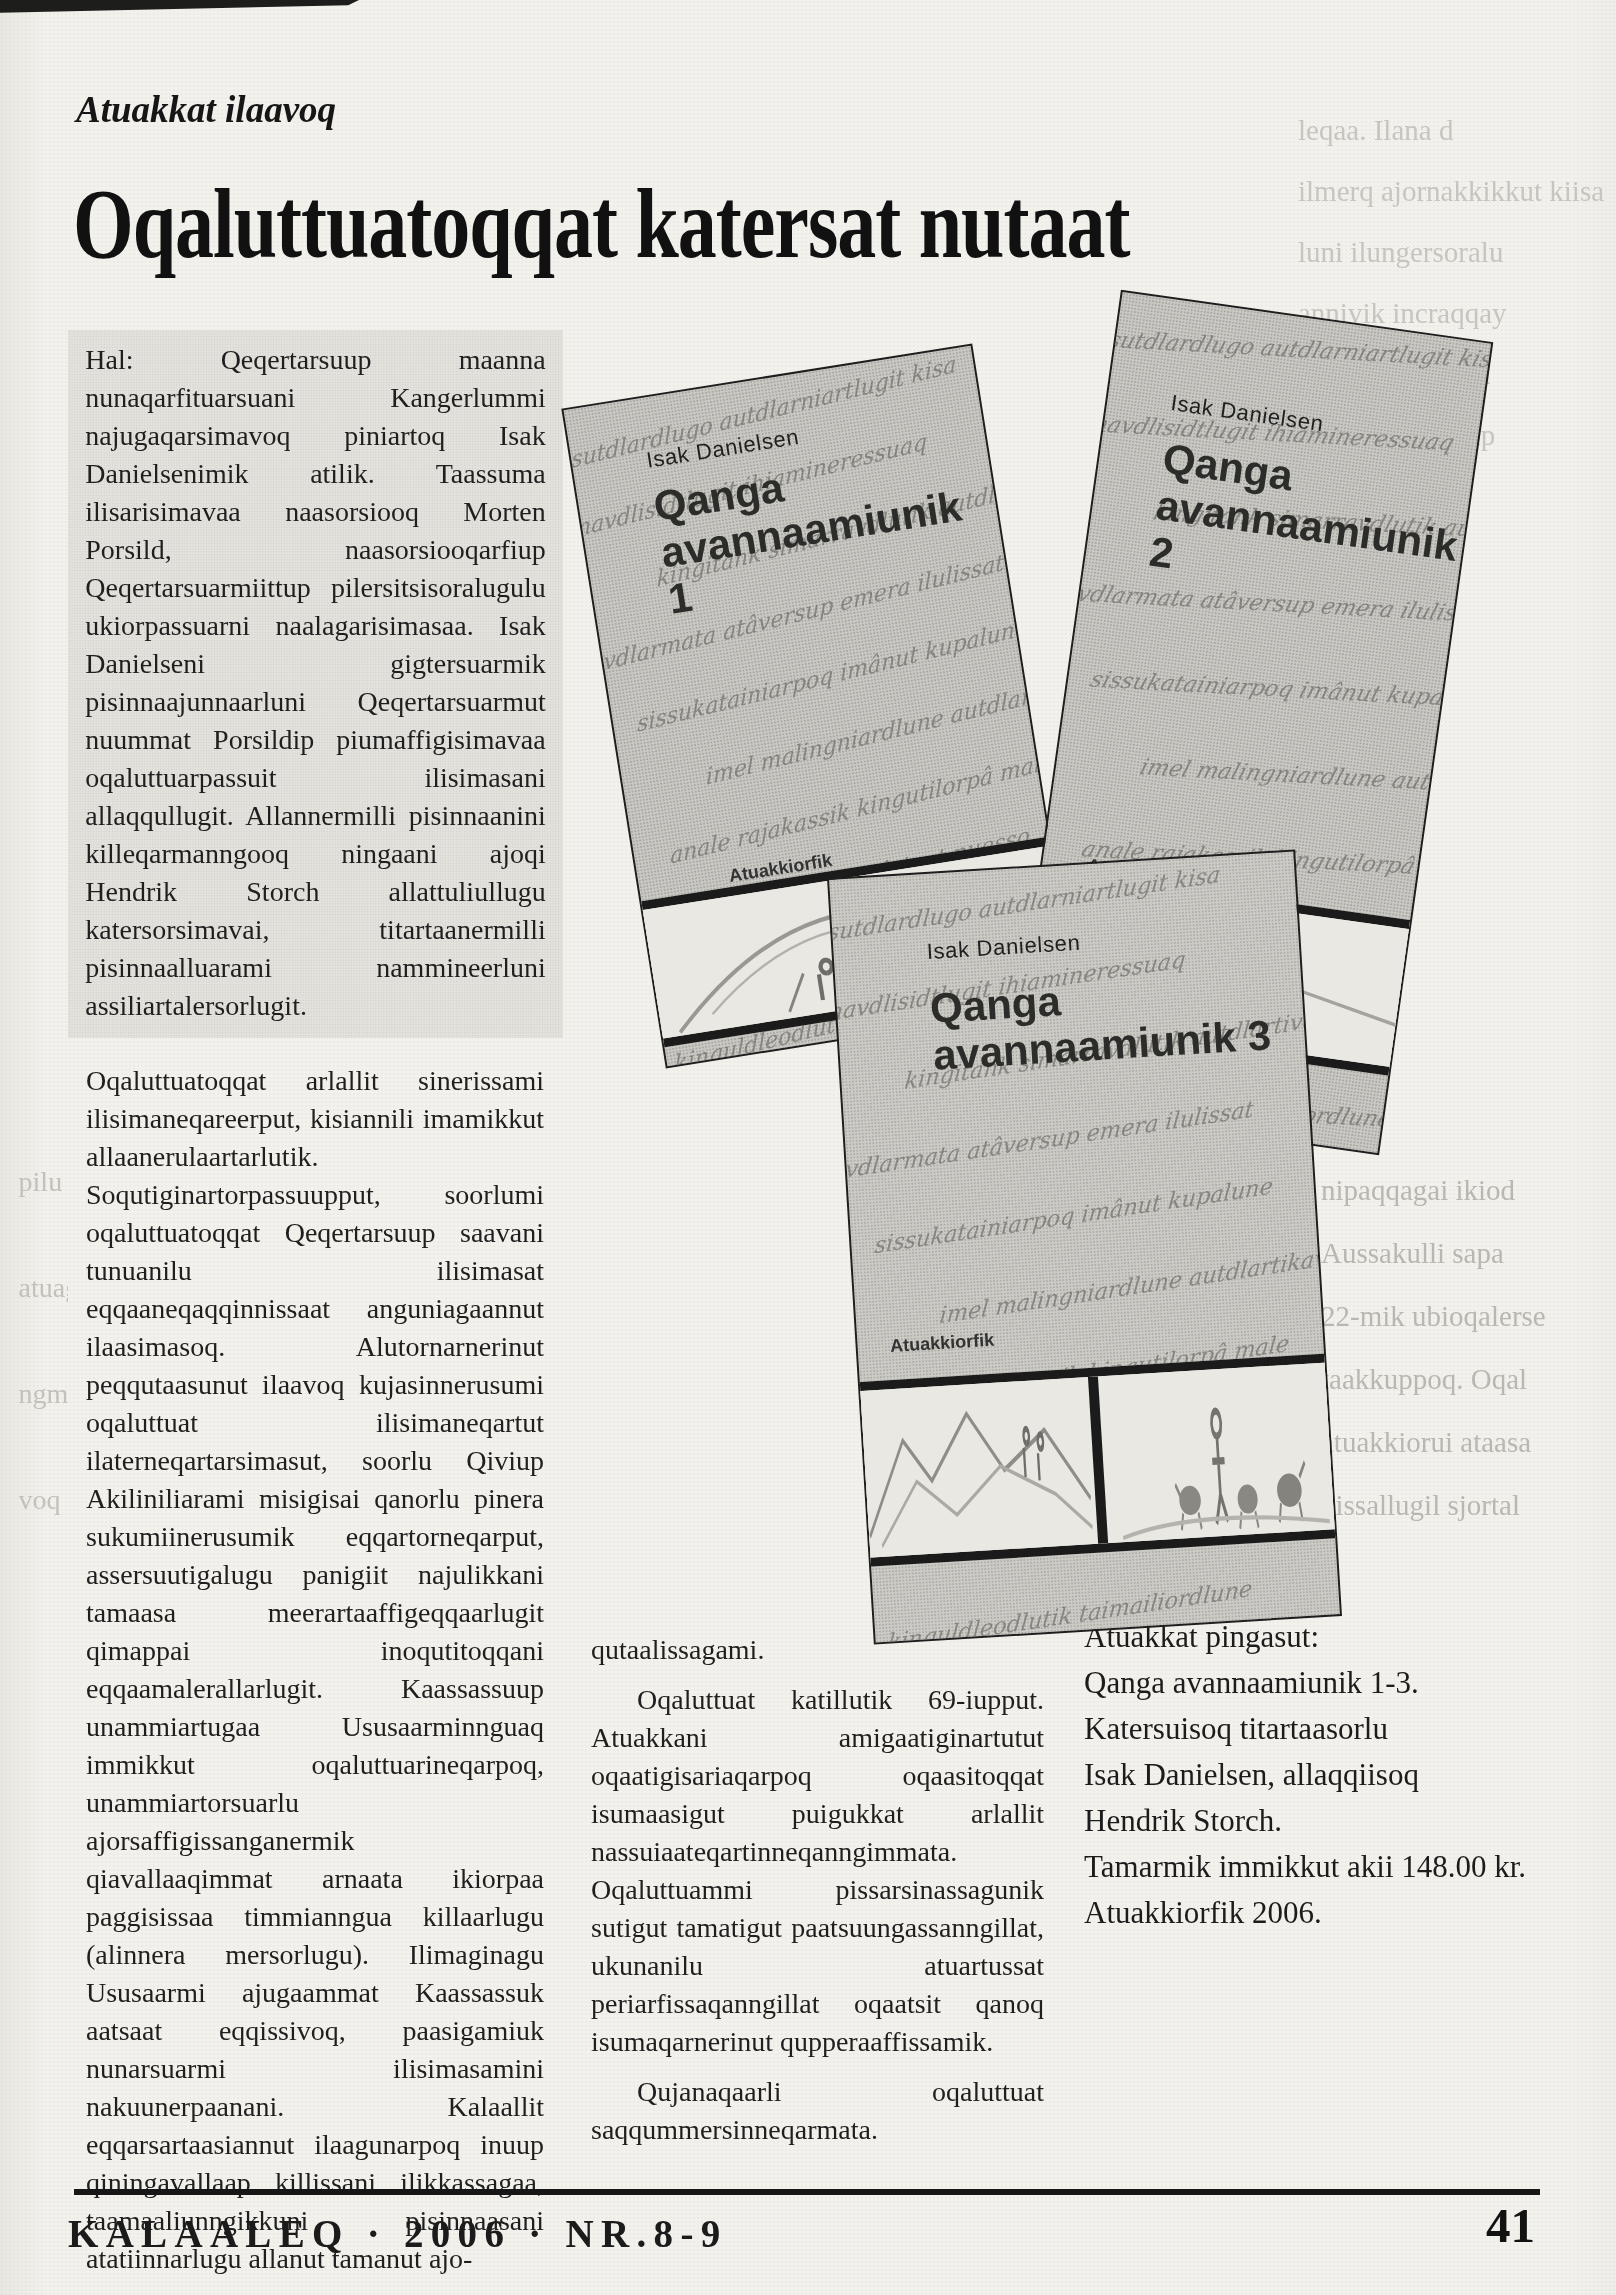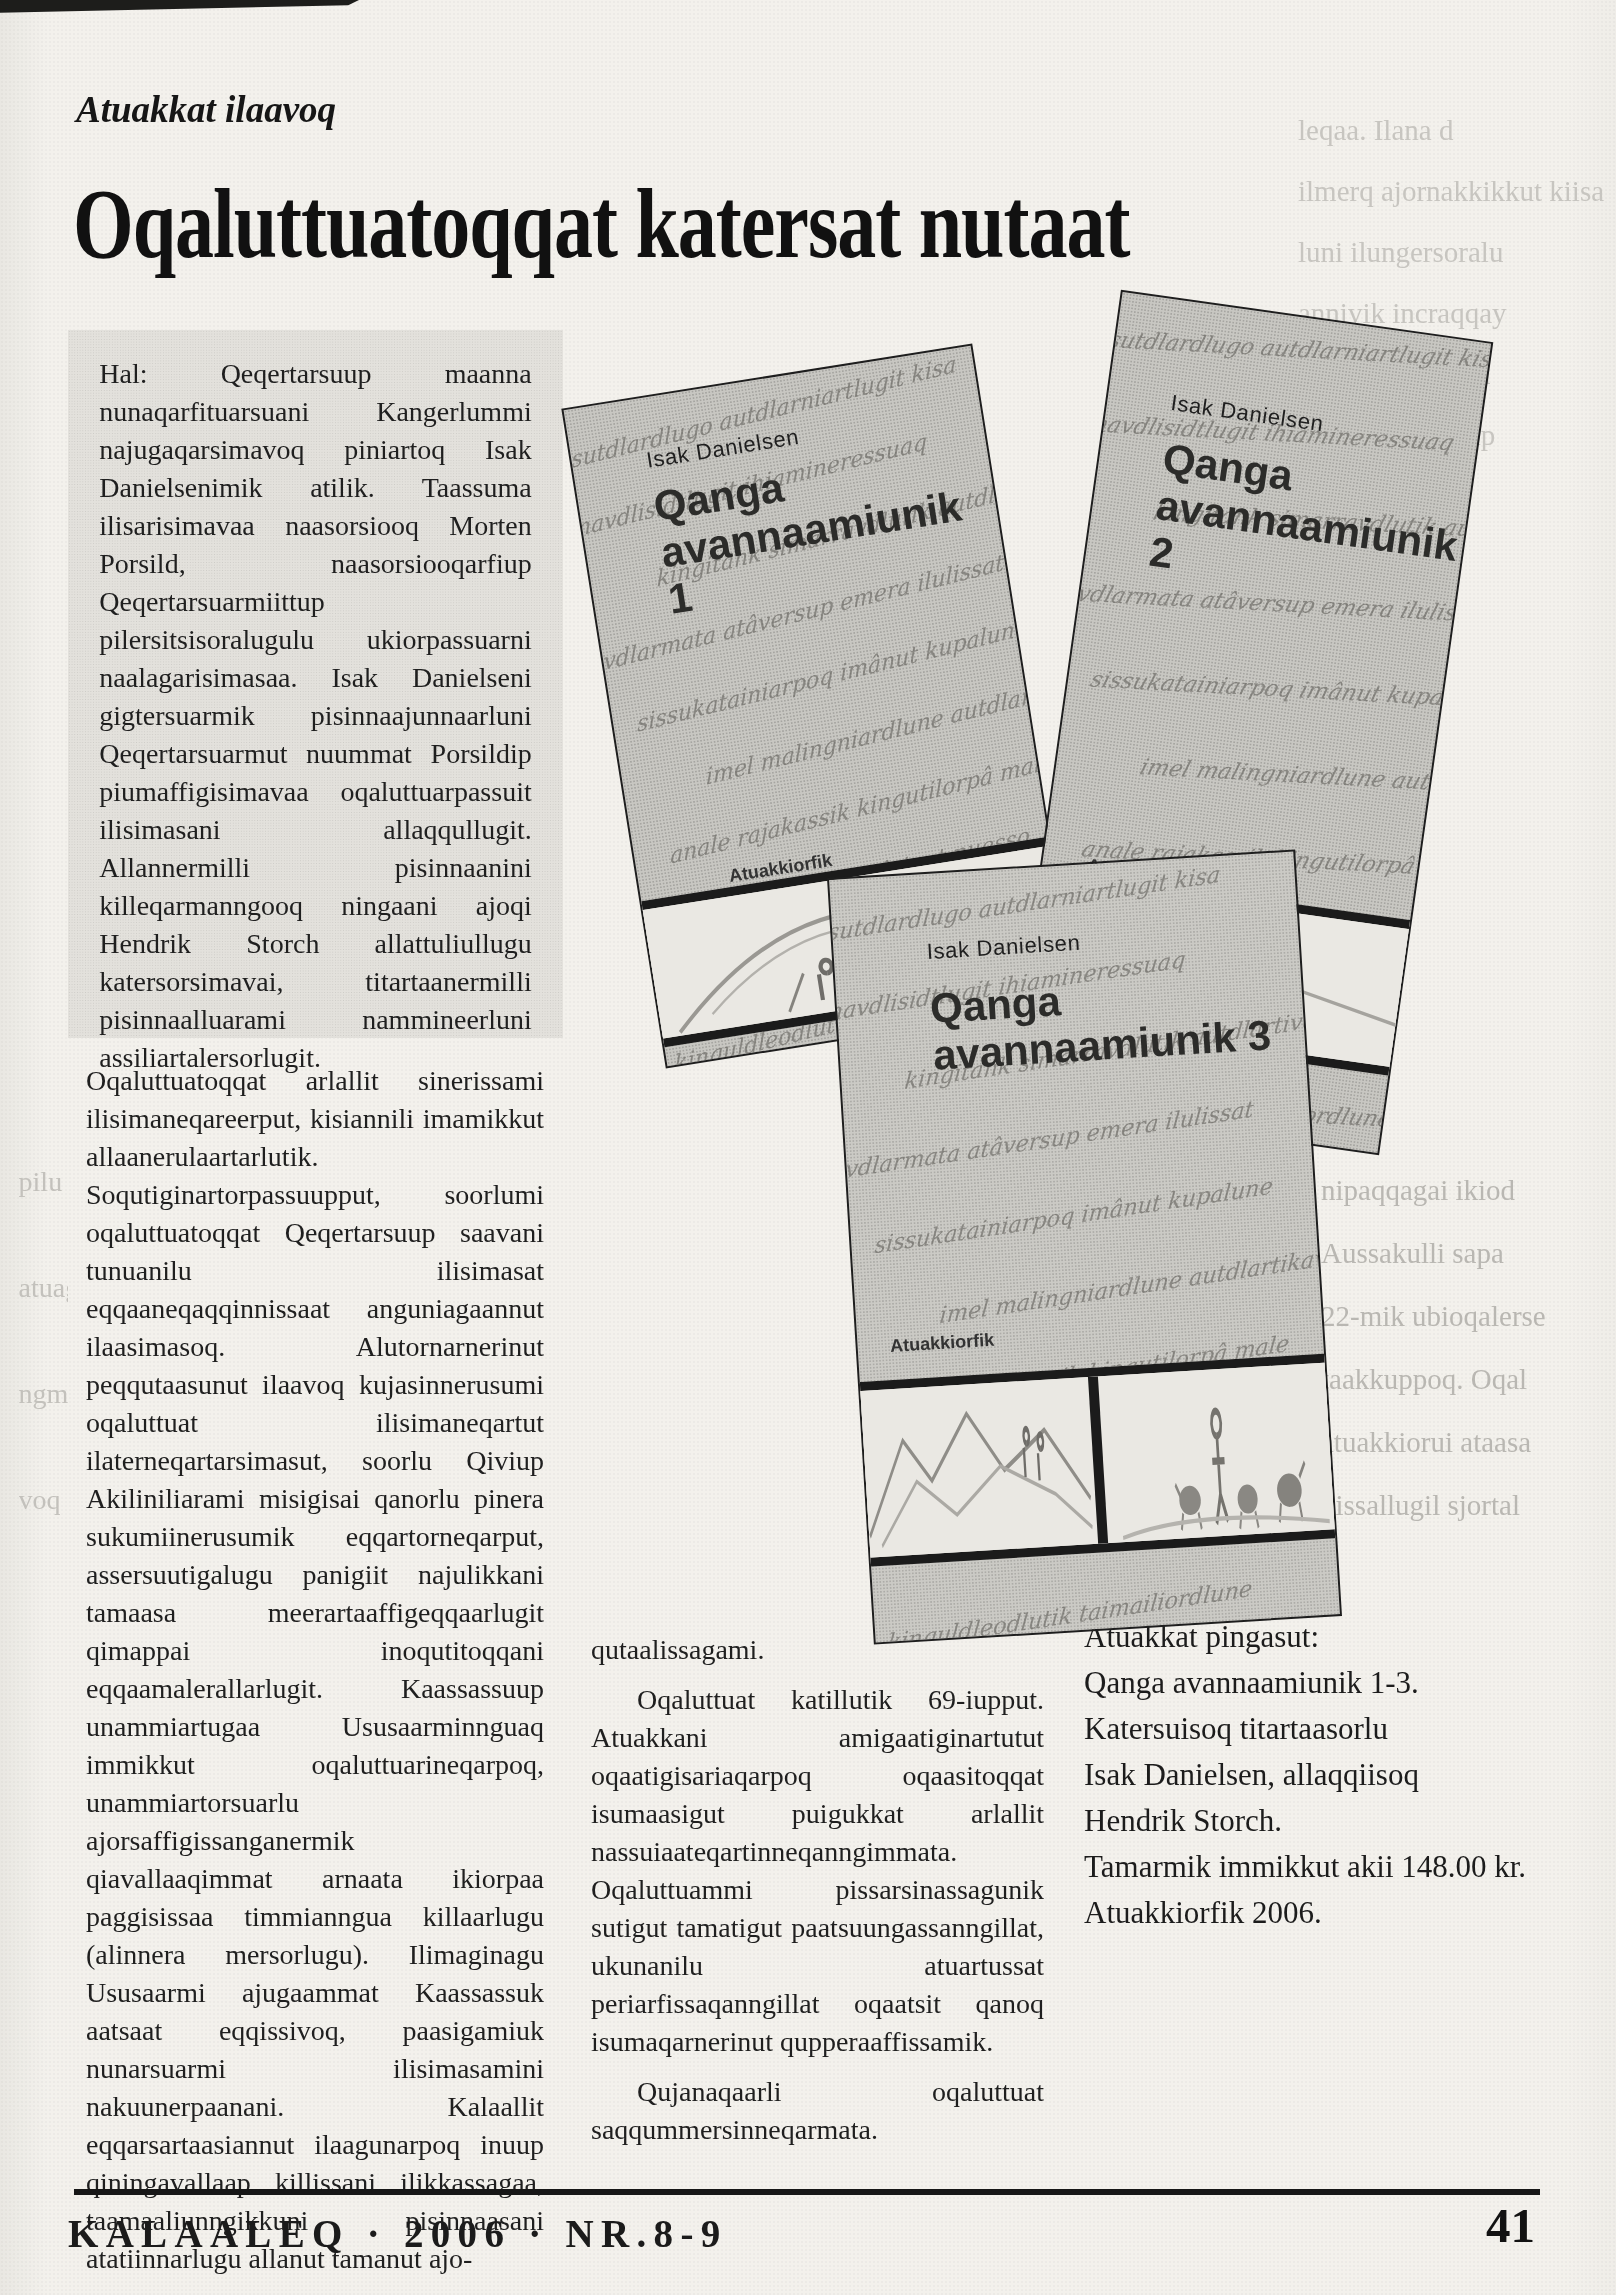--- a/index.html
+++ b/index.html
@@ -56,21 +56,21 @@
   
   .intro-panel{
     position:absolute;left:68px;top:330px;width:495px;height:708px;
     background:
       radial-gradient(rgba(0,0,0,0.10) 0.7px, transparent 0.8px),
       linear-gradient(#e3e1dc,#e3e1dc);
     background-size:2.7px 2.7px,100% 100%;
     z-index:3;
   }
   .intro-panel p{
-    margin:14px;padding:10.6px 17.3px 0 17.3px;
+    margin:0;padding:10.6px 17.3px 0 17.3px;
     font-size:28px;line-height:38px;text-align:justify;
   }
   .col{position:absolute;z-index:3;}
   .col p{margin:12px;font-size:28px;line-height:38px;text-align:justify;}
   .col p.indent{text-indent:46px;}
   .col-left{left:74px;top:1050px;width:482px;}
   .col-mid{left:579px;top:1619px;width:477px;}
   .info-block{
     position:absolute;left:1084px;top:1614px;width:458px;z-index:3;
     font-size:31px;line-height:46px;color:#1c1c1c;

